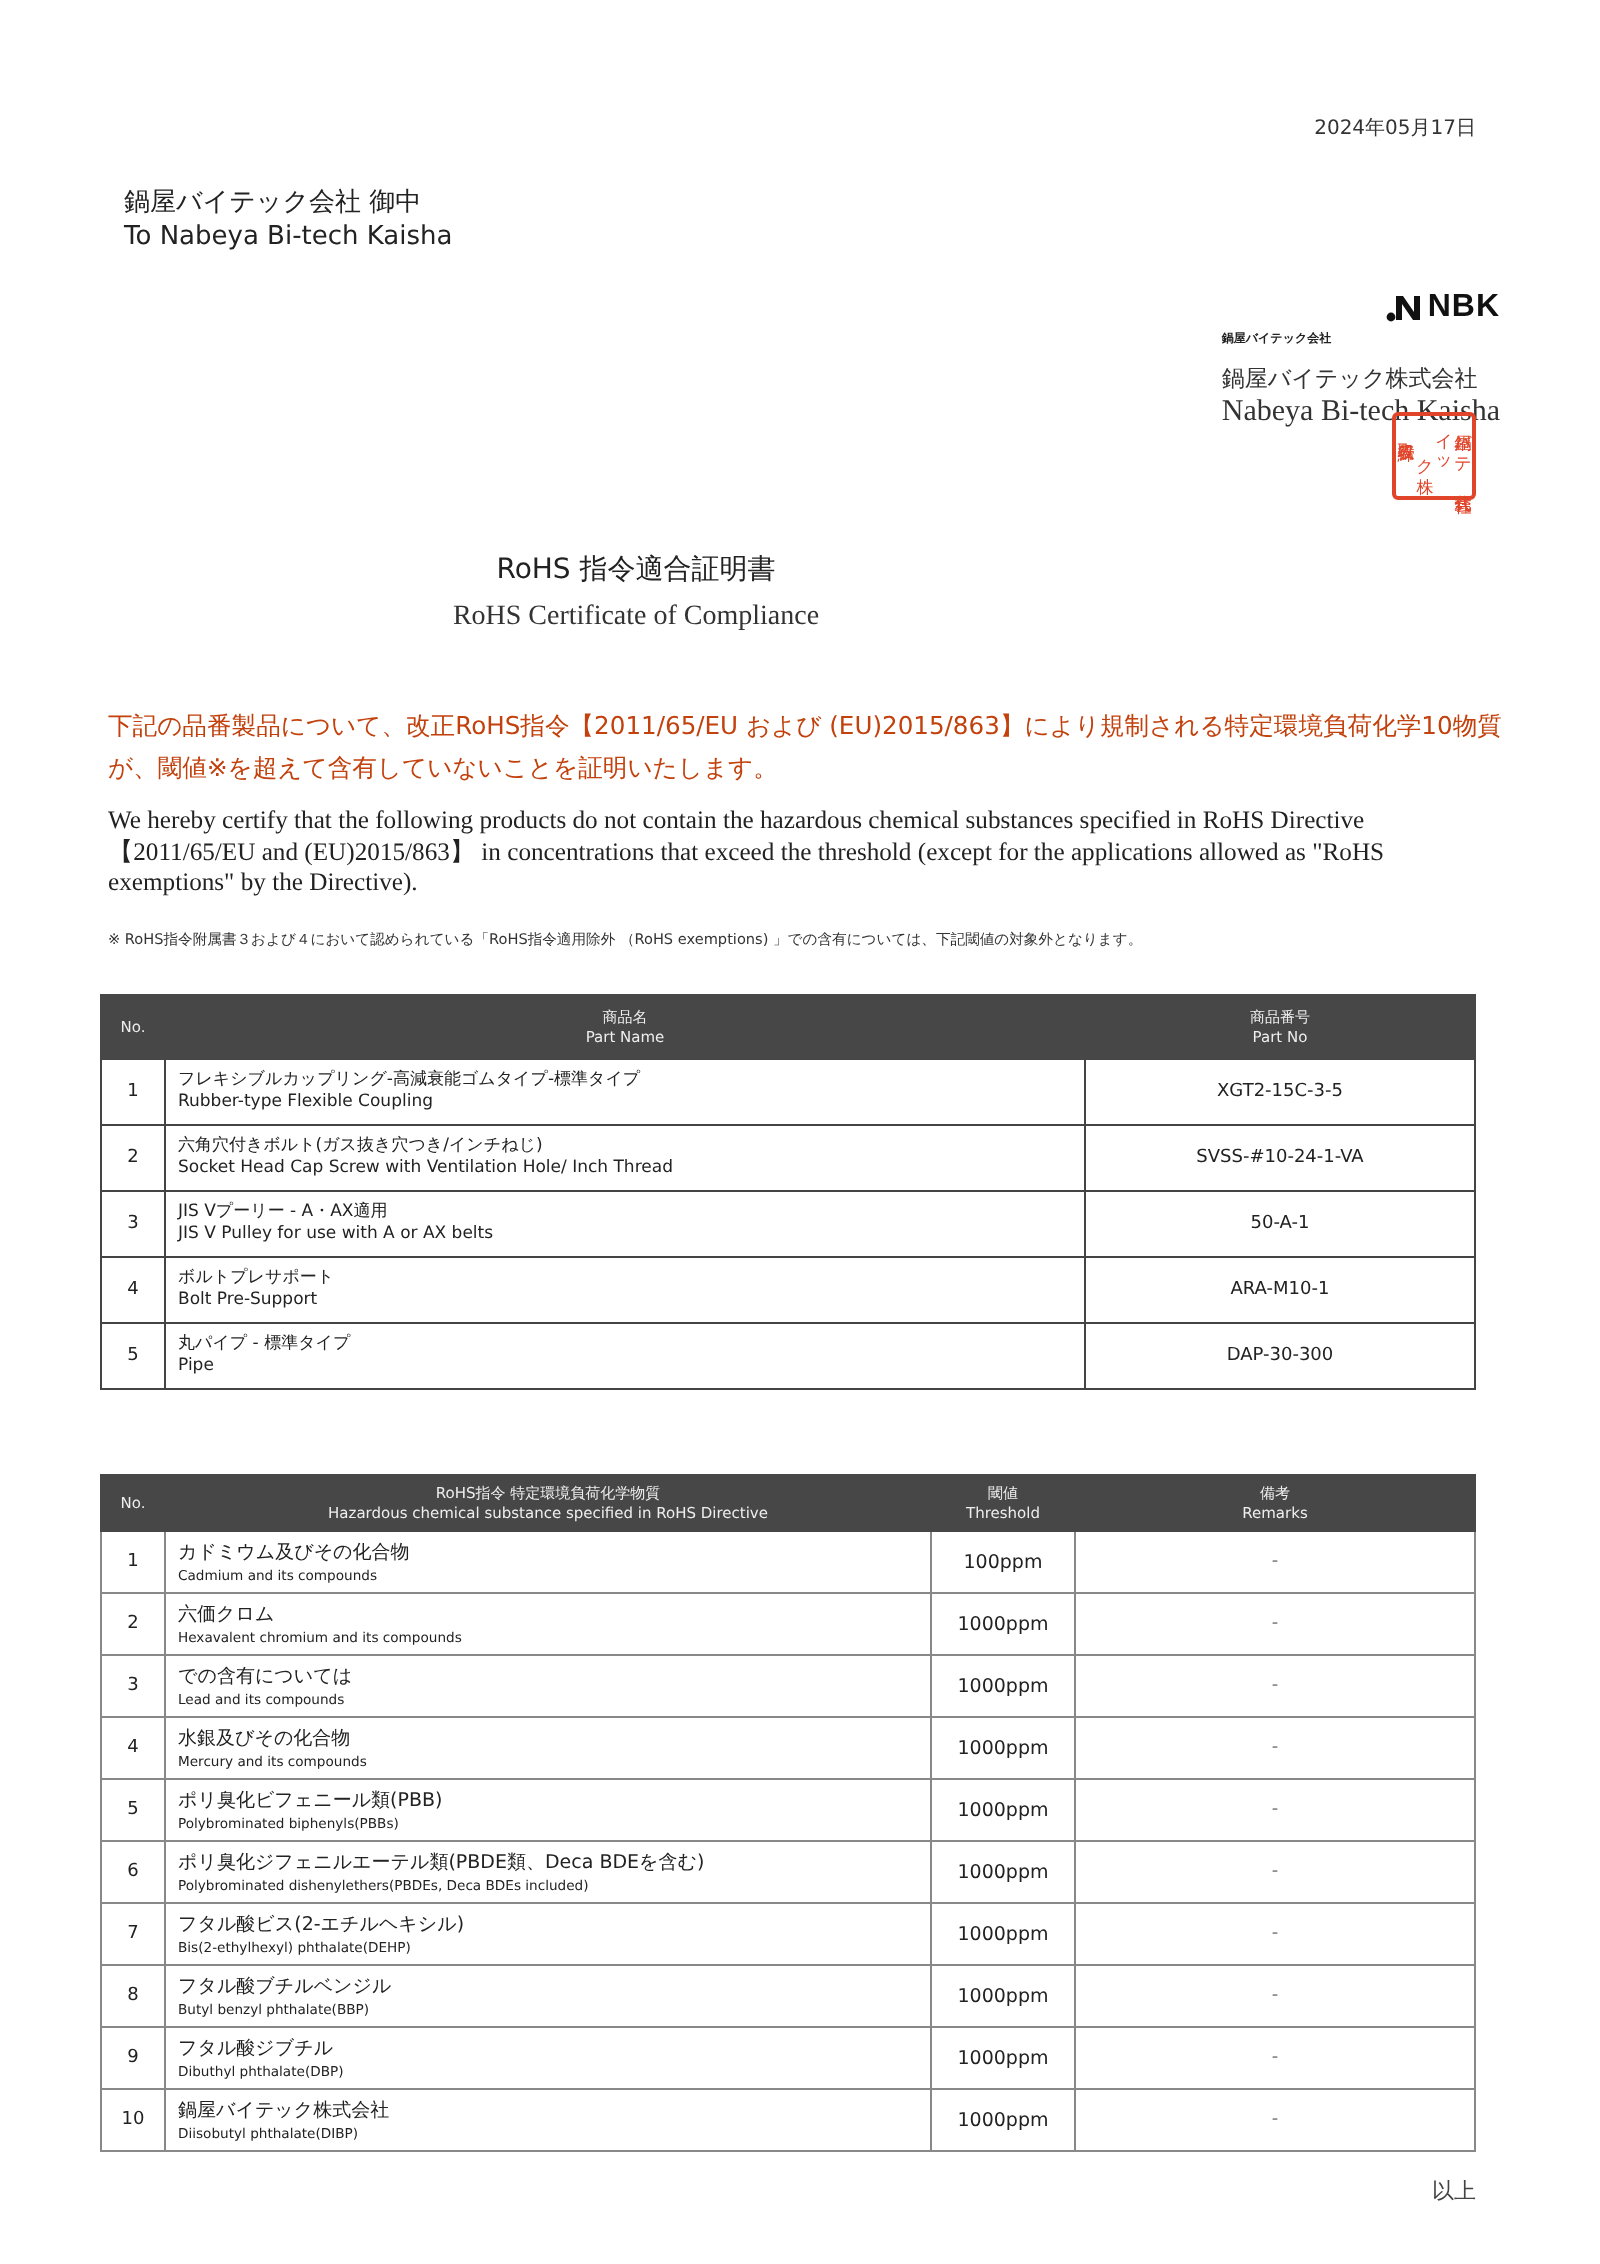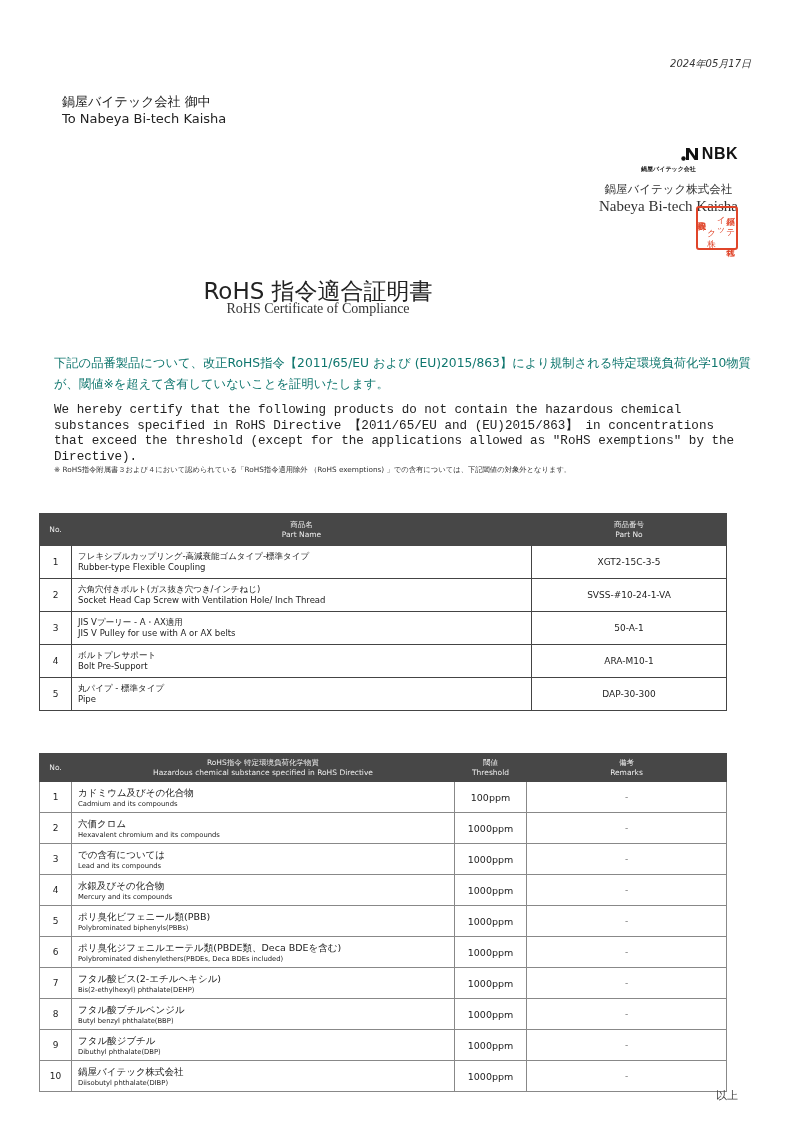--- a/index.html
+++ b/index.html
@@ -1,42 +1,42 @@
 <!DOCTYPE html>
 <html><head>
 <meta charset="utf-8">
 <style>
   html, body { margin: 0; padding: 0; background: #ffffff; }
   body {
     width: 800px; height: 1132px; position: relative; overflow: hidden;
     font-family: "DejaVu Sans", "Liberation Sans", sans-serif; color: #222;
   }
   .abs { position: absolute; }
-  .date { top: 57px; right: 49px; font-size: 10px; color: #333; font-style: italic; }
+  .date { top: 57px; right: 62px; font-size: 10px; color: #333; }
   .addressee { top: 93px; left: 62px; font-size: 13px; line-height: 17px; color: #222; }
-  .issuer { top: 145px; right: 62px; text-align: center; }
+  .issuer { top: 145px; right: 50px; text-align: left; }
   .logo { display: flex; align-items: center; justify-content: flex-end; gap: 3px; }
   .logo-mark { width: 18px; height: 14px; }
   .logo-text { font-family: "Liberation Sans", sans-serif; font-weight: bold; font-size: 16px; letter-spacing: 0.5px; color: #111; }
   .logo-sub { font-size: 6px; font-weight: bold; color: #222; margin-top: 2px; }
   .issuer-ja { font-size: 11.5px; color: #333; margin-top: 8px; }
   .issuer-en { font-family: "Liberation Serif", serif; font-size: 15px; color: #333; margin-top: 1px; }
   .seal {
     top: 206px; right: 62px; width: 42px; height: 44px;
     border: 2px solid #e0452a; border-radius: 3px; box-sizing: border-box;
     display: grid; grid-template-columns: 1fr 1fr 1fr; font-size: 8.5px; line-height: 9.5px;
     color: #e0452a; text-align: center; padding: 1px; writing-mode: vertical-rl;
   }
   .seal span { display: block; }
-  .title-ja { top: 276px; width: 636px; text-align: center; font-size: 23px; color: #222; }
+  .title-ja { top: 276px; width: 636px; text-align: center; font-size: 14px; color: #222; }
   .title-en { top: 301px; width: 636px; text-align: center; font-family: "Liberation Serif", serif; font-size: 14px; color: #333; }
-  .para-ja { top: 353px; left: 54px; width: 700px; font-size: 12.3px; line-height: 21px; color: #0f766e; }
-  .para-en { top: 403px; left: 54px; width: 690px; font-family: Liberation Mono, monospace; font-size: 12.6px; line-height: 15.5px; color: #222; }
+  .para-ja { top: 353px; left: 54px; width: 700px; font-size: 12.3px; line-height: 21px; color: #c2410c; }
+  .para-en { top: 403px; left: 54px; width: 690px; font-family: Liberation Serif, serif; font-size: 12.6px; line-height: 15.5px; color: #222; }
   .note { top: 465px; left: 54px; font-size: 7.3px; color: #333; }
-  table { border-collapse: collapse; position: absolute; left: 39px; width: 687px; table-layout: fixed; margin-top: 16px; }
+  table { border-collapse: collapse; position: absolute; left: 50px; width: 687px; table-layout: fixed; }
   th { background: #474747; color: #eee; font-weight: normal; font-size: 7.5px; line-height: 10px; border: 1px solid #474747; padding: 0; }
   td { border: 1px solid #444; font-size: 8.5px; color: #222; padding: 0 6px; }
   .t1 { top: 497px; }
   .t1 th { height: 31px; }
   .t1 td { height: 32px; }
   .t1 td.no, .t2 td.no { text-align: center; font-size: 9px; padding: 0; }
   .t1 .ja { font-size: 8.5px; line-height: 11px; }
   .t1 .en { font-size: 8.5px; line-height: 11px; }
   .t1 td.pno { text-align: center; font-size: 9px; }
   .t2 { top: 737px; }

